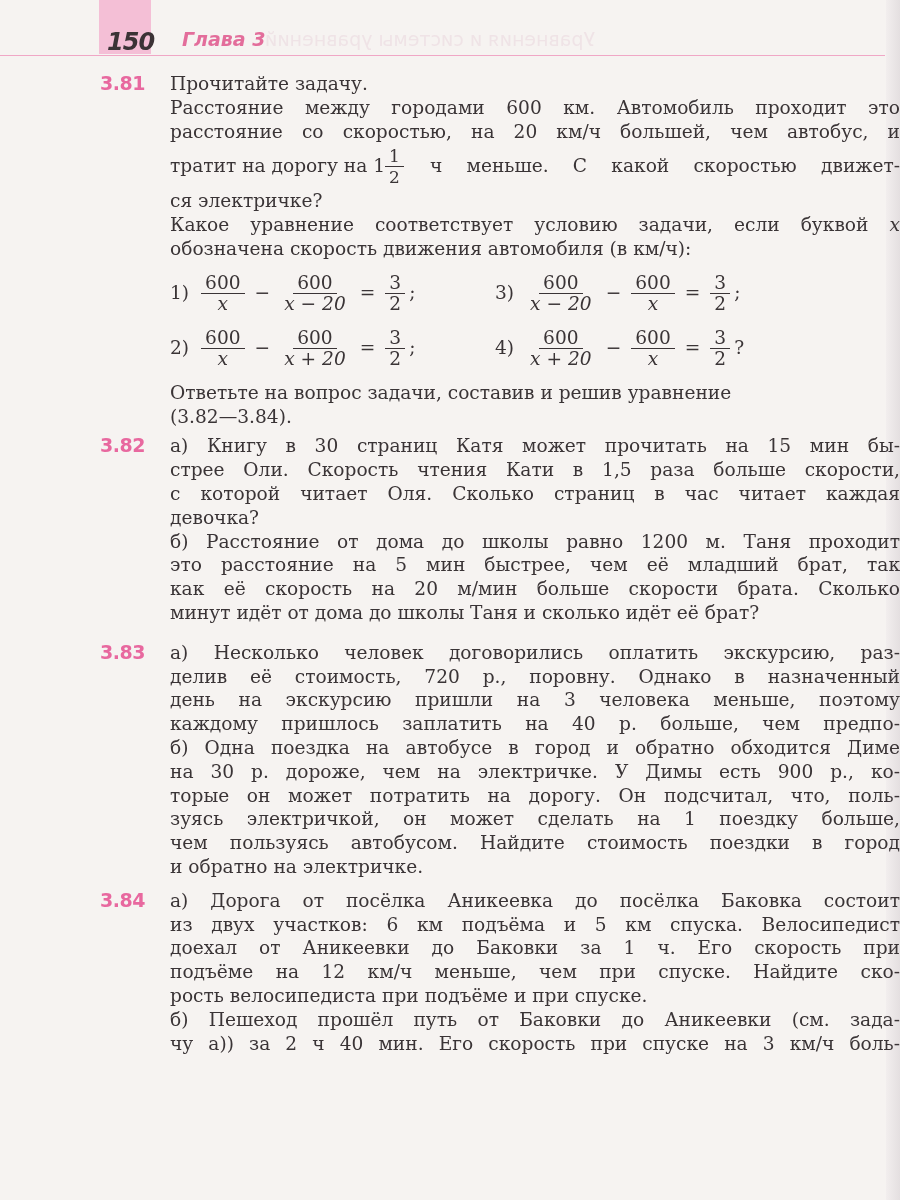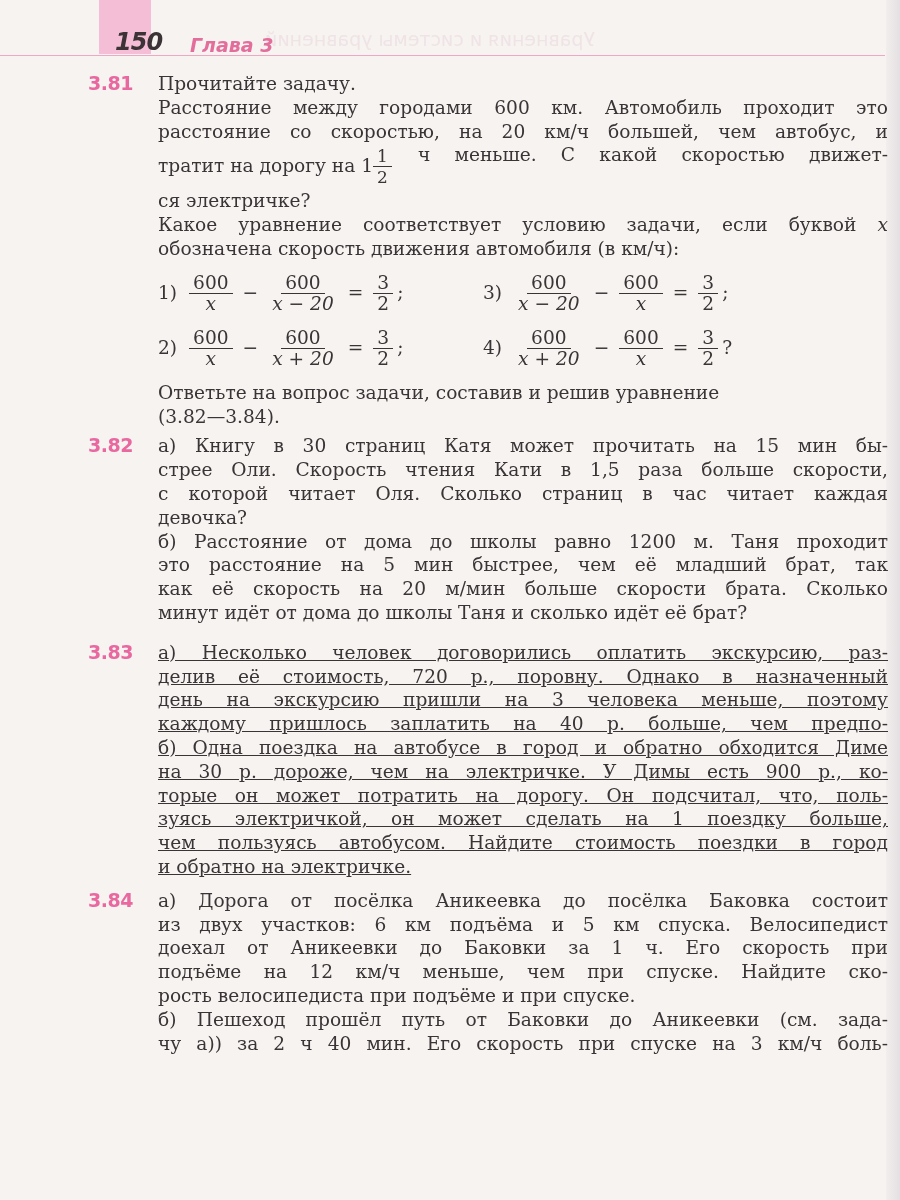--- a/index.html
+++ b/index.html
@@ -12,68 +12,68 @@
     }
     .page-edge {
       position: absolute; right: 0; top: 0; width: 14px; height: 1200px;
       background: linear-gradient(to right, #f2eeee, #e4dfe0);
     }
     .pink-tab {
       position: absolute; left: 99px; top: 0; width: 52px; height: 54px;
       background: #f4bfd6;
     }
     .header {
-      position: absolute; left: 115px; top: 28px; height: 28px;
-      display: flex; align-items: flex-end;
+      position: absolute; left: 107px; top: 28px; height: 28px;
+      display: flex; align-items: flex-start;
     }
     .page-number {
       font-family: "DejaVu Sans", sans-serif; font-style: italic; font-weight: bold;
       font-size: 24px; color: #3b3336; letter-spacing: -1px; width: 52px;
       position: relative; z-index: 2;
     }
     .chapter {
       font-family: "DejaVu Sans", sans-serif; font-style: italic; font-weight: bold;
       font-size: 19px; color: #e36d9b; margin-left: 23px;
     }
     .header-rule {
       position: absolute; left: 0; top: 55px; width: 885px; height: 1px;
       background: #f0a7c6;
     }
     .bleed {
       position: absolute; left: 265px; top: 28px; font-family: "DejaVu Sans", sans-serif;
       font-size: 19px; color: #efe3e6; transform: scaleX(-1); white-space: nowrap;
     }
     .content {
-      position: absolute; left: 88px; top: 72px; width: 800px;
+      position: absolute; left: 100px; top: 72px; width: 800px;
       font-size: 18.6px; line-height: 23.8px;
     }
     .problem { position: relative; padding-left: 70px; }
     .pnum {
       position: absolute; left: 0; top: 0;
       font-family: "DejaVu Sans", sans-serif; font-weight: bold; font-size: 19px;
       color: #e8689f; letter-spacing: -0.5px;
     }
     .line { display: block; white-space: nowrap; text-align: justify; text-align-last: justify; }
     .line.last { text-align-last: left; }
     .frac {
       display: inline-flex; flex-direction: column; align-items: center;
       vertical-align: middle; margin: 0 4px; line-height: 20px;
     }
     .frac .n { padding: 0 4px; border-bottom: 1.3px solid #3a3436; }
     .frac .d { padding: 0 4px; }
     .frac.small { font-size: 17px; }
-    .mixed-line { height: 46px; display: flex; justify-content: space-between; }
+    .mixed-line { height: 46px; display: flex; align-items: center; justify-content: space-between; }
     .var { font-style: italic; }
     .options { display: grid; grid-template-columns: 325px 330px; row-gap: 14px; margin: 12px 0 12px 0; }
     .opt { display: flex; align-items: center; }
     .opt-label { margin-right: 8px; }
     .op { margin: 0 6px; }
     #p381 { margin-bottom: 6px; }
     #p382 { margin-bottom: 16px; }
-    #p383 { margin-bottom: 10px; text-decoration: underline; }
+    #p383 { margin-bottom: 10px; }
   </style>
 </head>
 <body>
 
 <div class="page-edge"></div>
 <div class="pink-tab"></div>
 <div class="bleed">Уравнения и системы уравнений</div>
 <div class="header">
   <span class="page-number">150</span>
   <span class="chapter">Глава 3</span>

